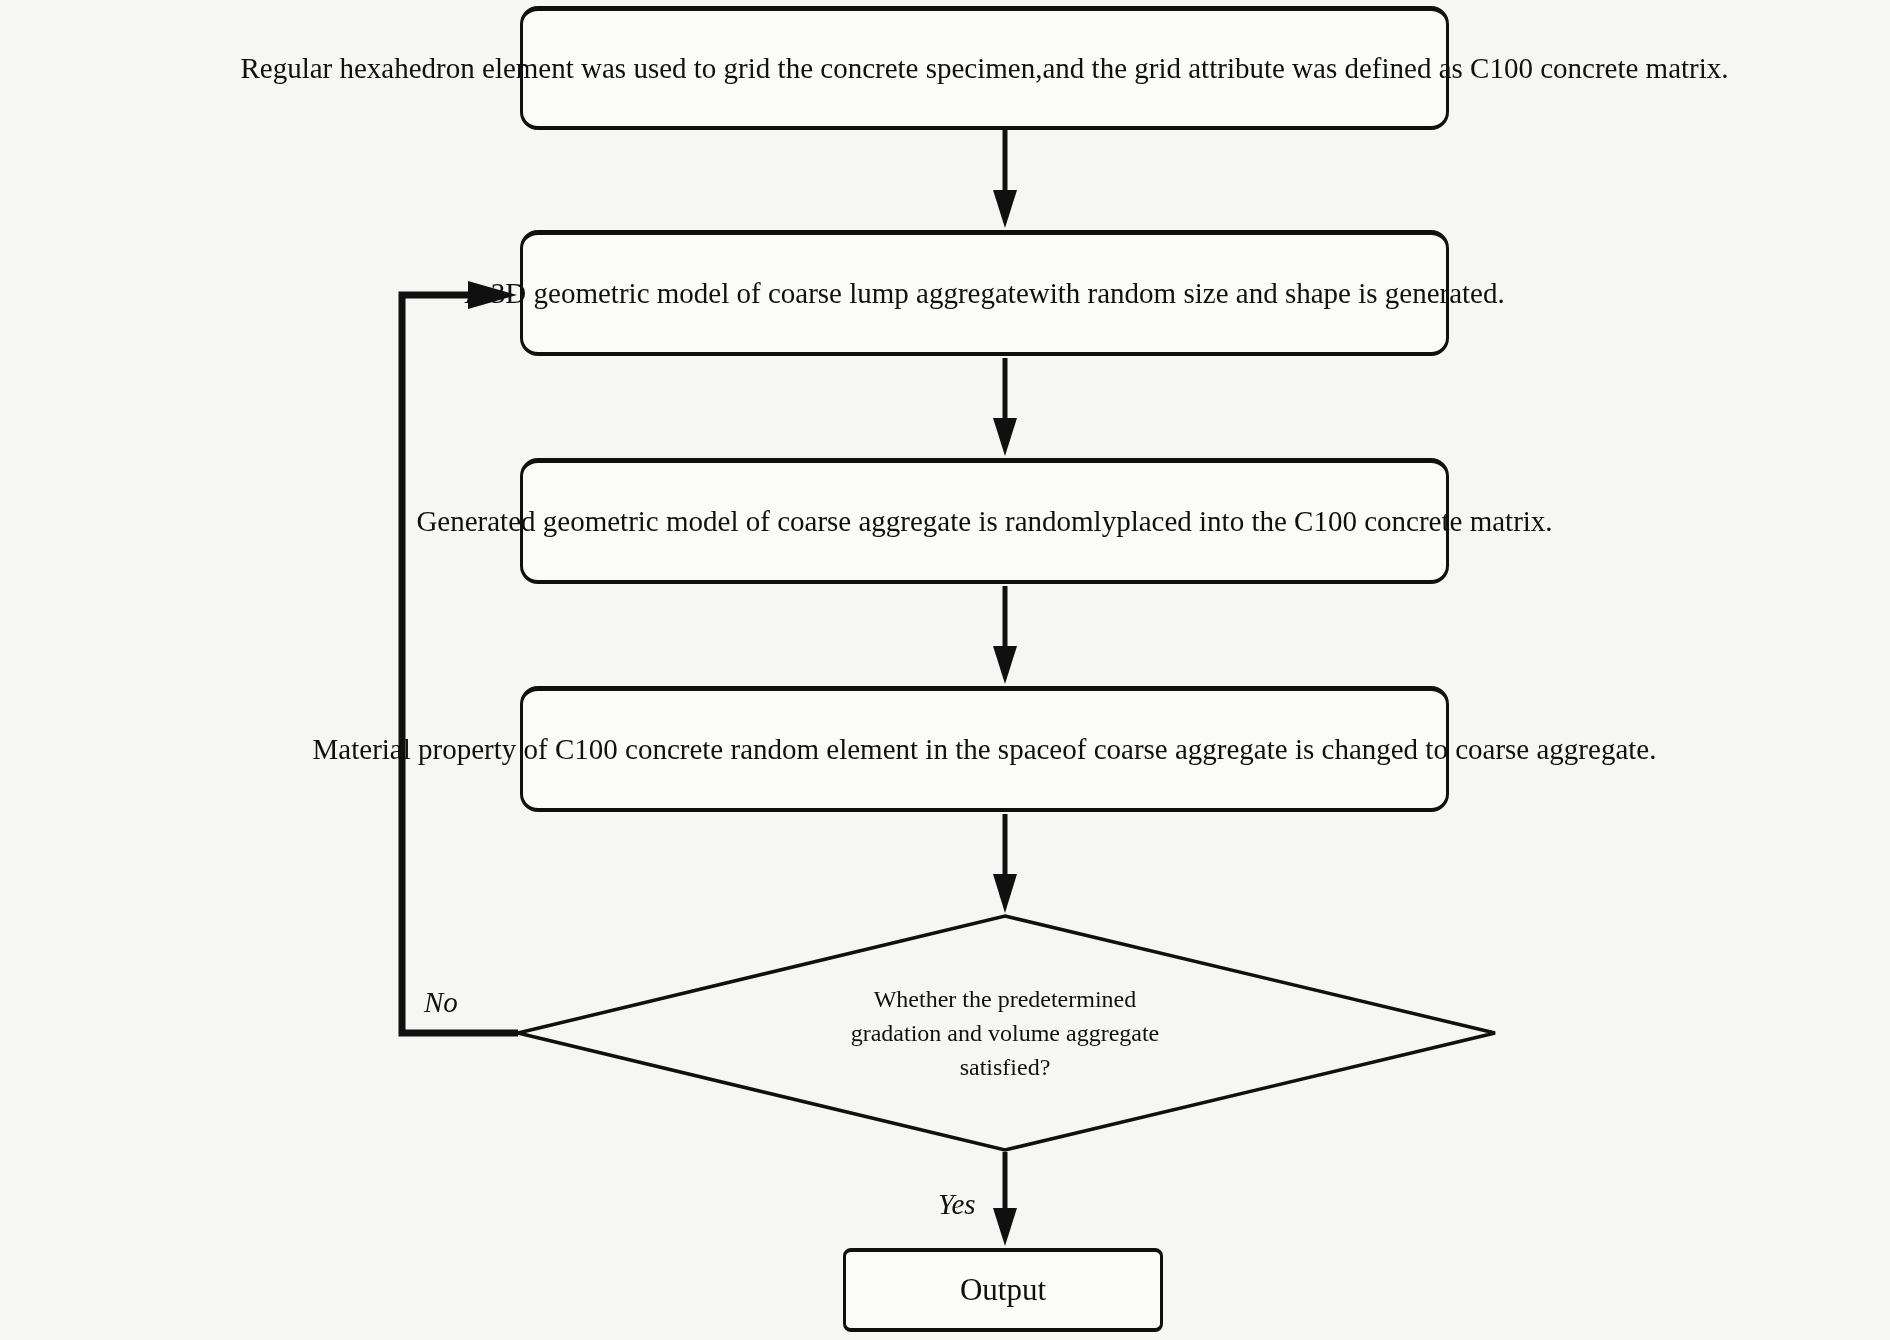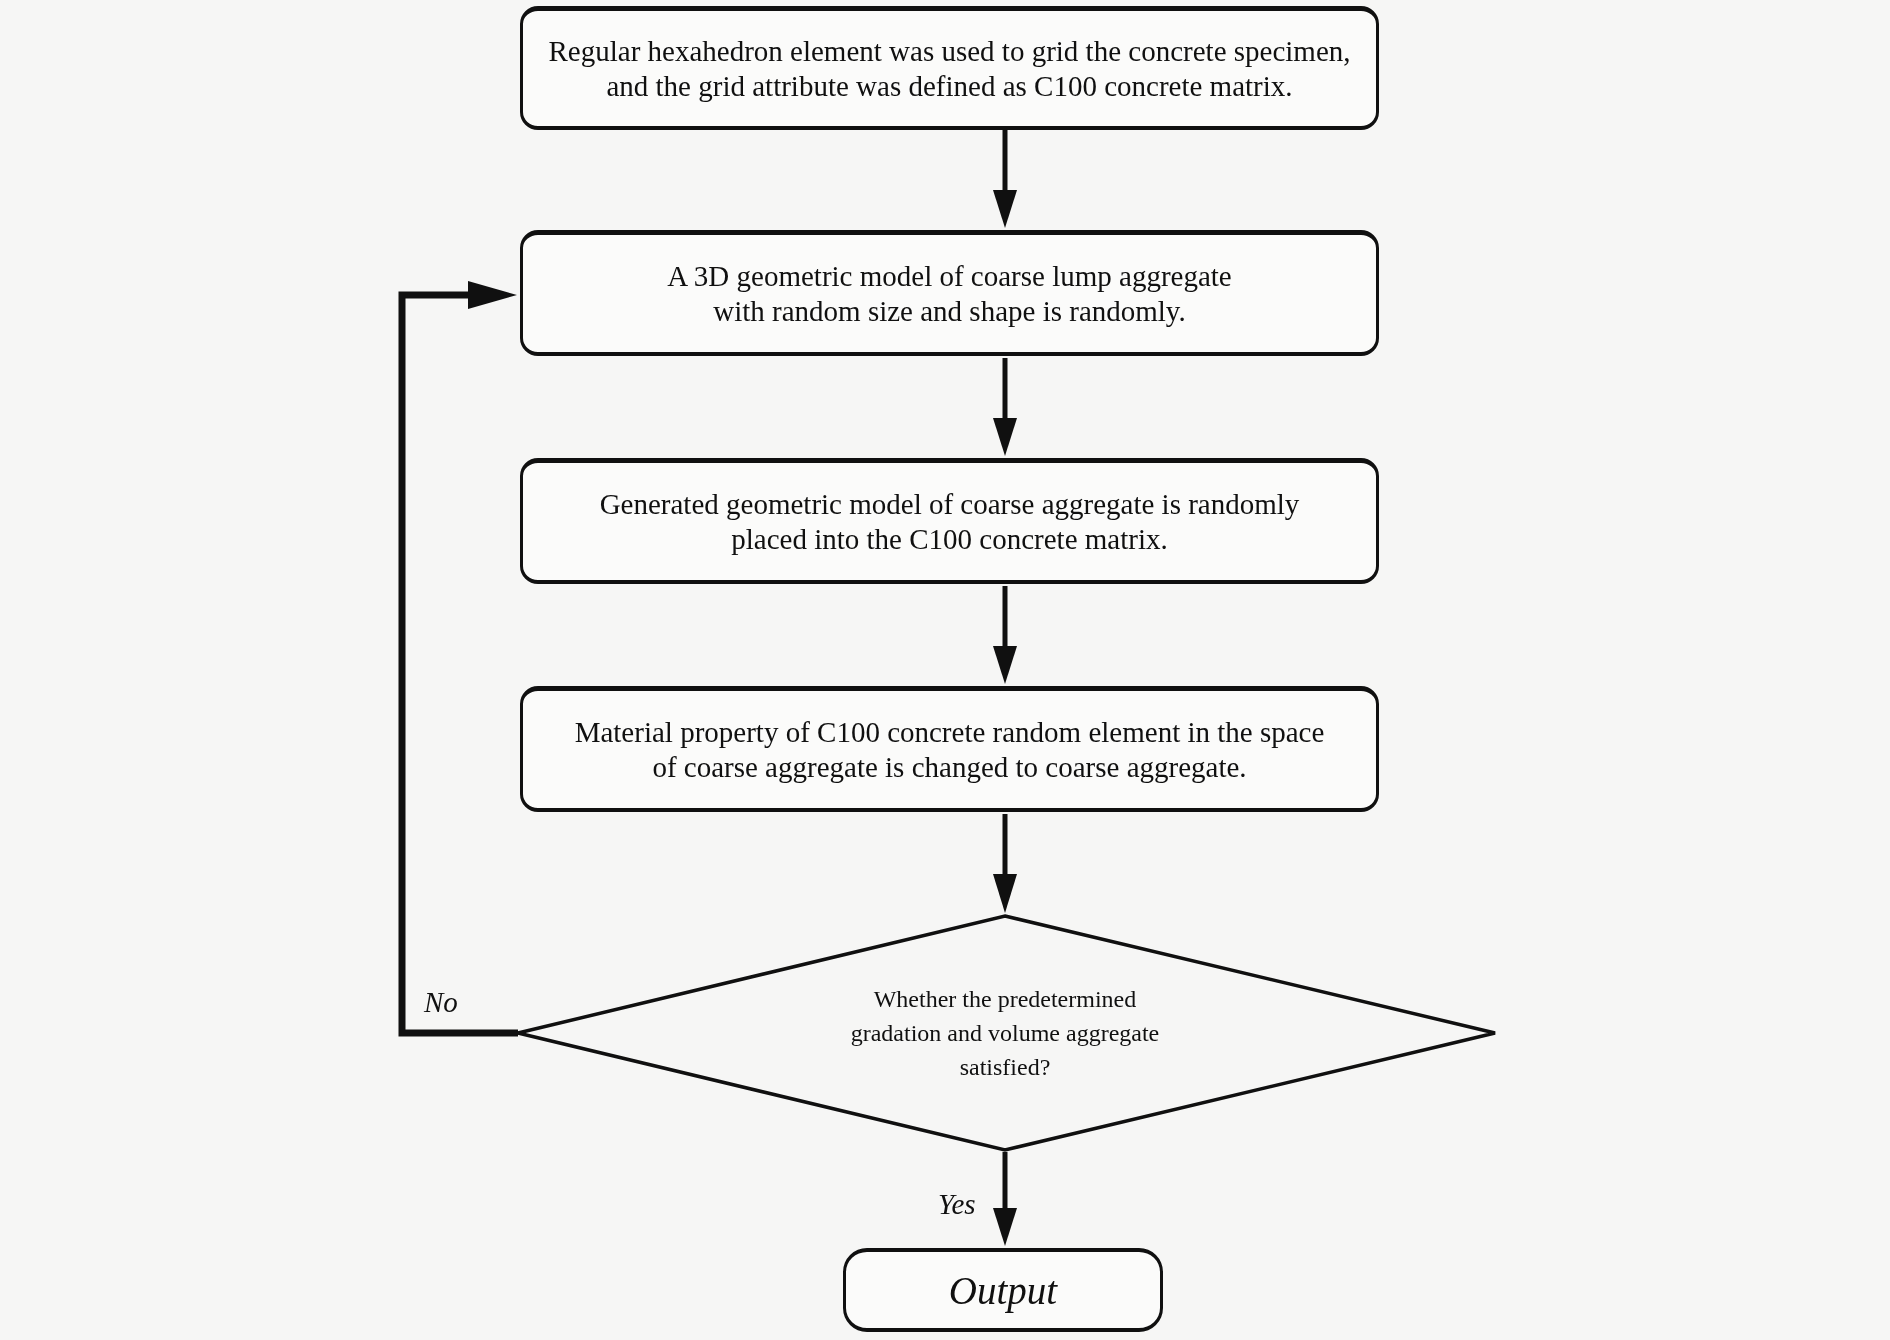--- a/index.html
+++ b/index.html
@@ -20,29 +20,28 @@
     position: absolute;
     left: 0;
     top: 0;
     width: 1890px;
     height: 1340px;
     z-index: 1;
   }
   .pbox {
     position: absolute;
     left: 520px;
-    width: 859px;
+    width: 929px;
     box-sizing: border-box;
     background: #fbfbfa;
     border: 3px solid #101010;
     border-top-width: 5px;
     border-bottom-width: 4px;
     border-radius: 18px;
     display: flex;
-    flex-direction: column;
     justify-content: center;
     align-items: center;
     text-align: center;
     font-size: 29px;
     line-height: 35px;
     z-index: 2;
   }
   .pbox .line { display: block; white-space: nowrap; }
   .decision-text {
     position: absolute;
@@ -59,27 +58,26 @@
     position: absolute;
     left: 843px;
     top: 1248px;
     width: 320px;
     height: 84px;
     box-sizing: border-box;
     background: #fbfbfa;
     border: 3px solid #101010;
     border-top-width: 4px;
     border-bottom-width: 4px;
-    border-radius: 24px;
+    border-radius: 8px;
     display: flex;
     justify-content: center;
     align-items: center;
-    font-size: 39px;
+    font-size: 31px;
     z-index: 2;
-    font-style: italic;
   }
   .branch-label {
     position: absolute;
     font-size: 29px;
     line-height: 32px;
     z-index: 3;
     white-space: nowrap;
     font-style: italic;
   }
   .label-no  { left: 424px; top: 986px; }
@@ -113,21 +111,21 @@
     <polygon points="993,1208 1017,1208 1005,1246" fill="#101010"></polygon>
   </svg>
 
   <div class="pbox" style="top:6px;height:124px">
     <span class="line">Regular hexahedron element was used to grid the concrete specimen,</span>
     <span class="line">and the grid attribute was defined as C100 concrete matrix.</span>
   </div>
 
   <div class="pbox" style="top:230px;height:126px">
     <span class="line">A 3D geometric model of coarse lump aggregate</span>
-    <span class="line">with random size and shape is randomly.</span>
+    <span class="line">with random size and shape is generated.</span>
   </div>
 
   <div class="pbox" style="top:458px;height:126px">
     <span class="line">Generated geometric model of coarse aggregate is randomly</span>
     <span class="line">placed into the C100 concrete matrix.</span>
   </div>
 
   <div class="pbox" style="top:686px;height:126px">
     <span class="line">Material property of C100 concrete random element in the space</span>
     <span class="line">of coarse aggregate is changed to coarse aggregate.</span>

